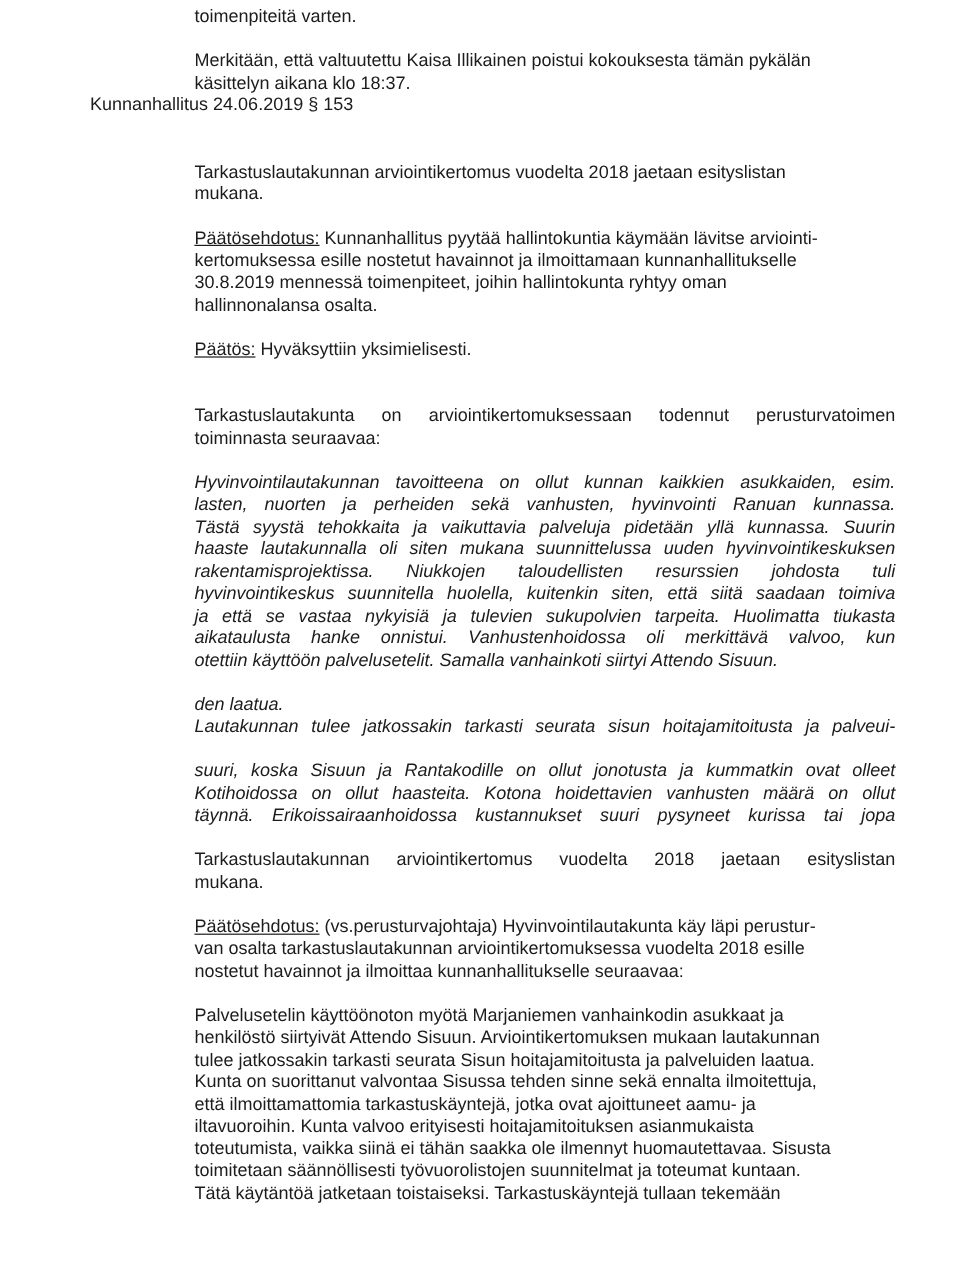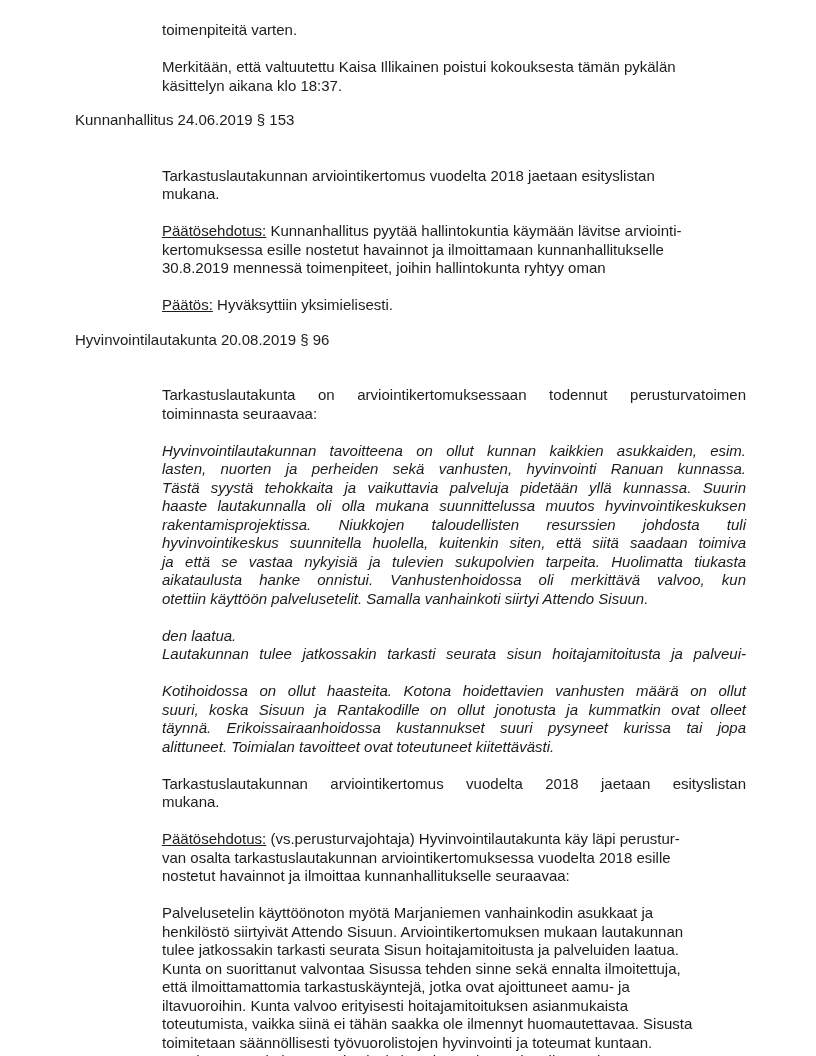--- a/index.html
+++ b/index.html
@@ -19,21 +19,21 @@
     color: #1c1c1c;
     -webkit-font-smoothing: antialiased;
   }
   .doc {
     position: absolute;
     top: 5px;
     left: 0;
     width: 816px;
   }
   .block {
-    margin: 16px;
+    margin: 0;
   }
   .block.indent-body {
     margin-left: 162px;
     width: 584px;
   }
   .block.indent-margin {
     margin-left: 75px;
     width: 700px;
   }
   .block.gap-1 { margin-top: 18.5px; }
@@ -68,66 +68,63 @@
         <div class="tline">Kunnanhallitus 24.06.2019 § 153</div>
       </div>
       <div class="block indent-body gap-2">
         <div class="tline">Tarkastuslautakunnan arviointikertomus vuodelta 2018 jaetaan esityslistan</div>
         <div class="tline">mukana.</div>
       </div>
       <div class="block indent-body gap-1">
         <div class="tline"><span class="lead">Päätösehdotus:</span> Kunnanhallitus pyytää hallintokuntia käymään lävitse arviointi-</div>
         <div class="tline">kertomuksessa esille nostetut havainnot ja ilmoittamaan kunnanhallitukselle</div>
         <div class="tline">30.8.2019 mennessä toimenpiteet, joihin hallintokunta ryhtyy oman</div>
+        <div class="tline">hallinnonalansa osalta.</div>
       </div>
       <div class="block indent-body gap-1">
         <div class="tline"><span class="lead">Päätös:</span> Hyväksyttiin yksimielisesti.</div>
-      </div>
-      <div class="block indent-margin">
-        <div class="tline">Hyvinvointilautakunta 20.08.2019 § 96</div>
       </div>
       <div class="block indent-body gap-2">
         <div class="tline jfull">Tarkastuslautakunta on arviointikertomuksessaan todennut perusturvatoimen</div>
         <div class="tline">toiminnasta seuraavaa:</div>
       </div>
       <div class="block indent-body gap-1 italic">
         <div class="tline jfull">Hyvinvointilautakunnan tavoitteena on ollut kunnan kaikkien asukkaiden, esim.</div>
         <div class="tline jfull">lasten, nuorten ja perheiden sekä vanhusten, hyvinvointi Ranuan kunnassa.</div>
         <div class="tline jfull">Tästä syystä tehokkaita ja vaikuttavia palveluja pidetään yllä kunnassa. Suurin</div>
-        <div class="tline jfull">haaste lautakunnalla oli olla mukana suunnittelussa muutos hyvinvointikeskuksen</div>
+        <div class="tline jfull">haaste lautakunnalla oli siten mukana suunnittelussa uuden hyvinvointikeskuksen</div>
         <div class="tline jfull">rakentamisprojektissa. Niukkojen taloudellisten resurssien johdosta tuli</div>
         <div class="tline jfull">hyvinvointikeskus suunnitella huolella, kuitenkin siten, että siitä saadaan toimiva</div>
         <div class="tline jfull">ja että se vastaa nykyisiä ja tulevien sukupolvien tarpeita. Huolimatta tiukasta</div>
         <div class="tline jfull">aikataulusta hanke onnistui. Vanhustenhoidossa oli merkittävä valvoo, kun</div>
         <div class="tline">otettiin käyttöön palvelusetelit. Samalla vanhainkoti siirtyi Attendo Sisuun.</div>
       </div>
       <div class="block indent-body gap-1 italic">
         <div class="tline">den laatua.</div>
         <div class="tline jfull">Lautakunnan tulee jatkossakin tarkasti seurata sisun hoitajamitoitusta ja palveui-</div>
       </div>
       <div class="block indent-body gap-1 italic">
+        <div class="tline jfull">suuri, koska Sisuun ja Rantakodille on ollut jonotusta ja kummatkin ovat olleet</div>
         <div class="tline jfull">Kotihoidossa on ollut haasteita. Kotona hoidettavien vanhusten määrä on ollut</div>
-        <div class="tline jfull">suuri, koska Sisuun ja Rantakodille on ollut jonotusta ja kummatkin ovat olleet</div>
         <div class="tline jfull">täynnä. Erikoissairaanhoidossa kustannukset suuri pysyneet kurissa tai jopa</div>
-        <div class="tline">alittuneet. Toimialan tavoitteet ovat toteutuneet kiitettävästi.</div>
       </div>
       <div class="block indent-body gap-1">
         <div class="tline jfull">Tarkastuslautakunnan arviointikertomus vuodelta 2018 jaetaan esityslistan</div>
         <div class="tline">mukana.</div>
       </div>
       <div class="block indent-body gap-1">
         <div class="tline"><span class="lead">Päätösehdotus:</span> (vs.perusturvajohtaja) Hyvinvointilautakunta käy läpi perustur-</div>
         <div class="tline">van osalta tarkastuslautakunnan arviointikertomuksessa vuodelta 2018 esille</div>
         <div class="tline">nostetut havainnot ja ilmoittaa kunnanhallitukselle seuraavaa:</div>
       </div>
       <div class="block indent-body gap-1">
         <div class="tline">Palvelusetelin käyttöönoton myötä Marjaniemen vanhainkodin asukkaat ja</div>
         <div class="tline">henkilöstö siirtyivät Attendo Sisuun. Arviointikertomuksen mukaan lautakunnan</div>
         <div class="tline">tulee jatkossakin tarkasti seurata Sisun hoitajamitoitusta ja palveluiden laatua.</div>
         <div class="tline">Kunta on suorittanut valvontaa Sisussa tehden sinne sekä ennalta ilmoitettuja,</div>
         <div class="tline">että ilmoittamattomia tarkastuskäyntejä, jotka ovat ajoittuneet aamu- ja</div>
         <div class="tline">iltavuoroihin. Kunta valvoo erityisesti hoitajamitoituksen asianmukaista</div>
         <div class="tline">toteutumista, vaikka siinä ei tähän saakka ole ilmennyt huomautettavaa. Sisusta</div>
-        <div class="tline">toimitetaan säännöllisesti työvuorolistojen hyvinvointi ja toteumat kuntaan.</div>
+        <div class="tline">toimitetaan säännöllisesti työvuorolistojen suunnitelmat ja toteumat kuntaan.</div>
         <div class="tline">Tätä käytäntöä jatketaan toistaiseksi. Tarkastuskäyntejä tullaan tekemään</div>
       </div>
     </div>
 </div>
 
 </body></html>

